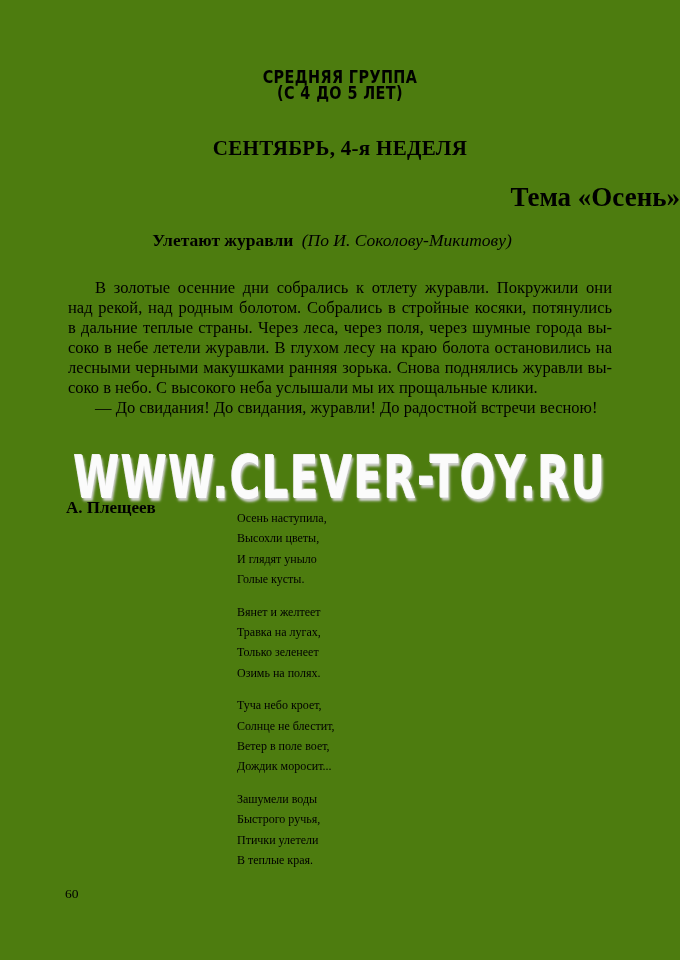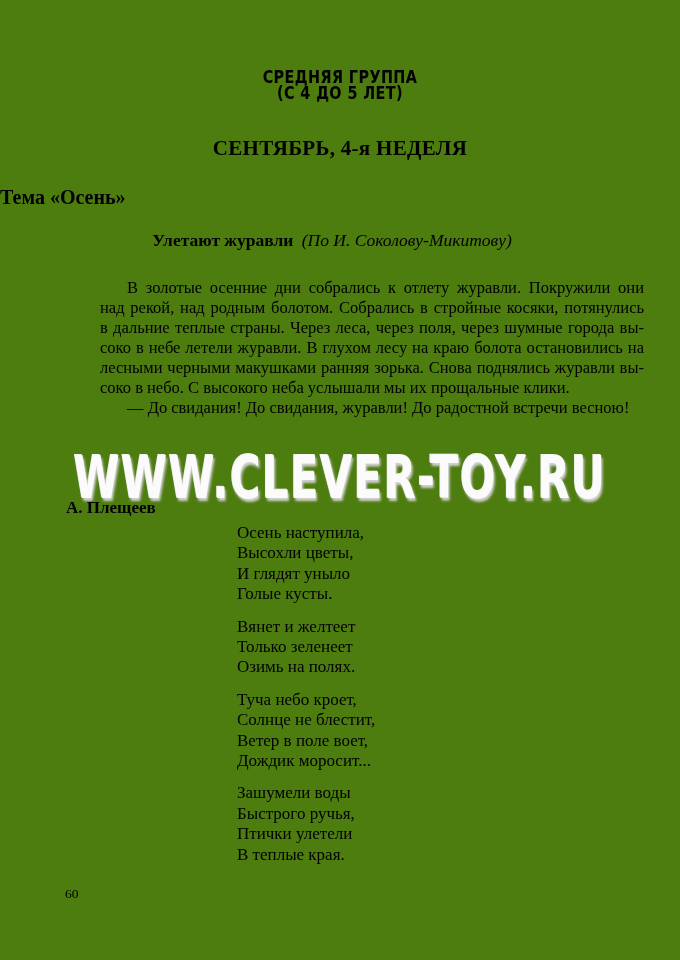--- a/index.html
+++ b/index.html
@@ -35,42 +35,41 @@
     font-size: 21px;
     line-height: 26px;
     font-weight: bold;
     letter-spacing: 0.3px;
   }
 
   .theme-title {
     position: absolute;
     top: 185px; left: 0; width: 680px;
     margin: 0;
-    text-align: left;
-    font-size: 20px;
+    text-align: right;
+    font-size: 27px;
     line-height: 24px;
     font-weight: bold;
   }
 
   .story-title-line {
     position: absolute;
     top: 229px; left: 0; width: 664px;
     text-align: center;
     font-size: 17.5px;
     line-height: 22px;
   }
   .story-title-bold { font-weight: bold; }
   .story-attr { font-style: italic; margin-left: 4px; }
 
   .story-text {
     position: absolute;
     top: 278px; left: 68px; width: 544px;
     font-size: 16.5px;
     line-height: 20px;
-    margin-left: 32px;
   }
   .story-text .jl { text-align: justify; text-align-last: justify; }
   .story-text .indent { text-indent: 27px; }
 
   .watermark {
     position: absolute;
     top: 448px; left: -100px; width: 880px;
     text-align: center;
     white-space: nowrap;
     font-family: "DejaVu Sans", sans-serif;
@@ -88,22 +87,22 @@
   .poem-author {
     position: absolute;
     top: 498px; left: 66px;
     font-size: 17px;
     line-height: 20px;
     font-weight: bold;
   }
 
   .poem {
     position: absolute;
-    top: 523px; left: 237px;
-    font-size: 17px;
+    top: 508px; left: 237px;
+    font-size: 12px;
     line-height: 20.4px;
   }
   .stanza { margin: 0 0 12px 0; }
 
   .page-number {
     position: absolute;
     top: 885px; left: 65px;
     font-size: 13.5px;
     line-height: 18px;
   }
@@ -143,20 +142,21 @@
 
   <div class="poem">
     <div class="stanza">
       <div>Осень наступила,</div>
       <div>Высохли цветы,</div>
       <div>И глядят уныло</div>
       <div>Голые кусты.</div>
     </div>
     <div class="stanza">
       <div>Вянет и желтеет</div>
+      <div>Травка на лугах,</div>
       <div>Только зеленеет</div>
       <div>Озимь на полях.</div>
     </div>
     <div class="stanza">
       <div>Туча небо кроет,</div>
       <div>Солнце не блестит,</div>
       <div>Ветер в поле воет,</div>
       <div>Дождик моросит...</div>
     </div>
     <div class="stanza">

